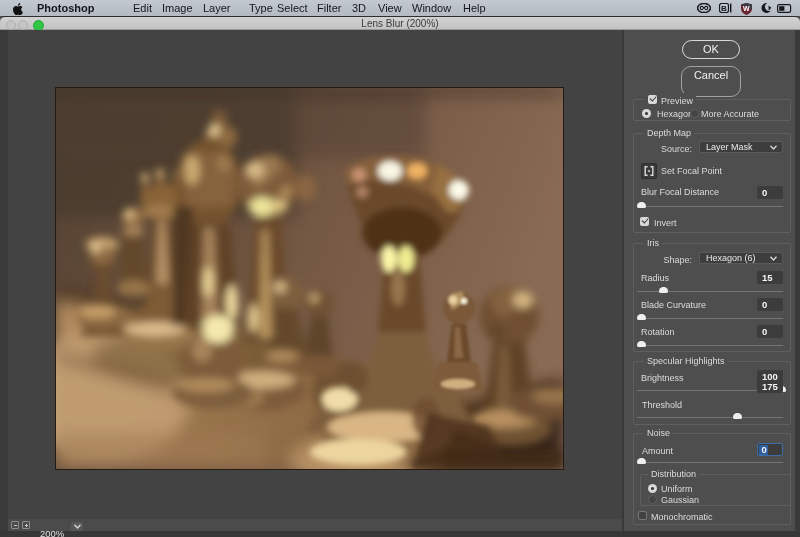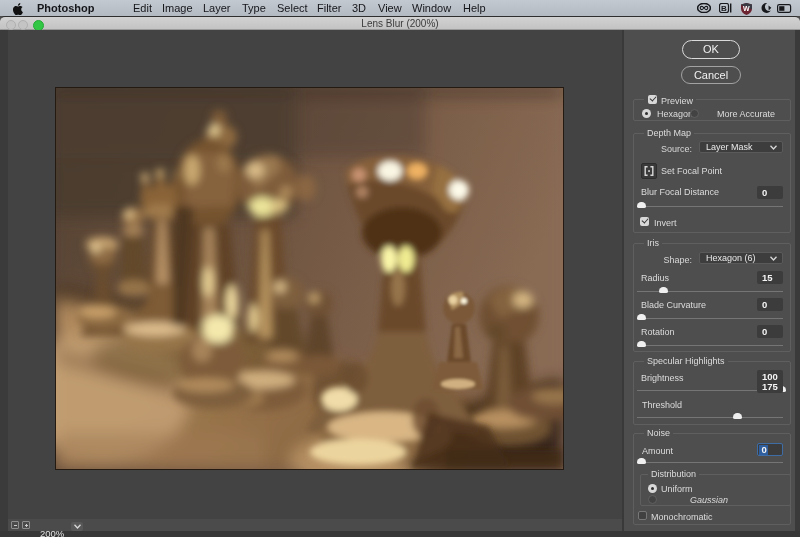--- a/index.html
+++ b/index.html
@@ -34,21 +34,21 @@
 <body>
 <div class="abs" id="menubar">
 <svg class="mi" style="left:13px;top:2.5px" width="11" height="12" viewBox="0 0 11 12">
       <path fill="#111" d="M8.2 6.4c0-1.5 1.2-2.2 1.3-2.3-.7-1-1.8-1.2-2.2-1.2-.9-.1-1.8.5-2.3.5-.5 0-1.2-.5-2-.5-1 0-2 .6-2.5 1.5-1.1 1.9-.3 4.7.8 6.2.5.8 1.1 1.6 1.9 1.6.8 0 1.1-.5 2-.5.9 0 1.2.5 2 .5.8 0 1.4-.8 1.9-1.5.6-.9.8-1.7.8-1.8 0 0-1.6-.6-1.7-2.5zM6.7 1.9c.4-.5.7-1.2.6-1.9-.6 0-1.3.4-1.8.9-.4.4-.7 1.1-.6 1.8.7.1 1.4-.3 1.8-.8z"></path>
     </svg>
 <span class="mi" style="left:37px;font-weight:bold;">Photoshop</span>
 <span class="mi" style="left:105px;margin-top:25px;">File</span>
 <span class="mi" style="left:133px;">Edit</span>
 <span class="mi" style="left:162px;">Image</span>
 <span class="mi" style="left:203px;">Layer</span>
-<span class="mi" style="left:242px;">Type</span>
+<span class="mi" style="left:249px;">Type</span>
 <span class="mi" style="left:277px;">Select</span>
 <span class="mi" style="left:317px;">Filter</span>
 <span class="mi" style="left:352px;">3D</span>
 <span class="mi" style="left:378px;">View</span>
 <span class="mi" style="left:412px;">Window</span>
 <span class="mi" style="left:463px;">Help</span>
 <svg class="mi" style="left:697px;top:3px" width="14" height="10" viewBox="0 0 14 10">
       <ellipse cx="7" cy="5" rx="6.4" ry="4.6" fill="none" stroke="#16181c" stroke-width="1.5"></ellipse>
       <path d="M3.2 5c0-.9.7-1.6 1.6-1.6.9 0 1.5.7 2.2 1.6.7.9 1.3 1.6 2.2 1.6.9 0 1.6-.7 1.6-1.6 0-.9-.7-1.6-1.6-1.6-.9 0-1.5.7-2.2 1.6-.7.9-1.3 1.6-2.2 1.6-.9 0-1.6-.7-1.6-1.6z" fill="none" stroke="#16181c" stroke-width="1.1"></path>
     </svg>
@@ -230,34 +230,34 @@
 <circle cx="397" cy="212" r="4.5" fill="#e8d0a0"></circle>
 <circle cx="408" cy="213" r="3" fill="#fff8e0"></circle>
 <path d="M396,236 L410,236 L415,274 L391,274 Z" fill="#6b4a2c"></path>
 <path d="M399,239 L404,239 L407,270 L398,270 Z" fill="#8a6845"></path>
 <path d="M383,274 L421,274 L428,302 L376,302 Z" fill="#7e5c3a"></path>
 <ellipse cx="402" cy="296" rx="17" ry="5" fill="#d0b080"></ellipse>
 </g>
 </svg></div>
 <div class="abs" id="controls">
 <div class="btn" style="left:682px;top:40px;width:58px;height:19px;border:1.5px solid #dadada;line-height:16px;">OK</div>
-<div class="btn" style="left:681px;top:66px;width:60px;height:18px;border:1px solid #a2a2a2;line-height:17px;">Cancel</div>
+<div class="btn" style="left:681px;top:66px;width:60px;height:31px;border:1px solid #a2a2a2;line-height:17px;">Cancel</div>
 
 <div class="fs" style="left:633px;top:99px;width:158px;height:22px;"></div>
 <div class="abs" style="left:644px;top:93px;width:52px;height:12px;background:#4e4e4e;"></div>
 <div class="cb" style="left:648px;top:95px;">
       <div class="ck"></div>
     </div>
 <div class="lbl" style="left:661px;top:95.5px;">Preview</div>
 <div class="rad" style="left:642px;top:109px;">
       <div class="rdot"></div>
     </div>
 <div class="lbl" style="left:657px;top:109px;">Hexagon</div>
 <div class="rade" style="left:690px;top:109px;"></div>
-<div class="lbl" style="left:701px;top:109px;margin-left:16px;">More Accurate</div>
+<div class="lbl" style="left:701px;top:109px;">More Accurate</div>
 
 <div class="fs" style="left:633px;top:133px;width:158px;height:100px;"></div>
 <div class="lbl leg" style="left:644px;top:128px;">Depth Map</div>
 <div class="rlbl" style="left:612px;top:143.5px;width:80px;">Source:</div>
 <div class="dd" style="left:699px;top:141px;">Layer Mask<svg style="position:absolute;right:5px;top:3px" width="7" height="5" viewBox="0 0 7 5">
         <polyline points="0.5,0.8 3.5,4 6.5,0.8" fill="none" stroke="#d8d8d8" stroke-width="1.3"></polyline>
       </svg></div>
 <div class="abs" style="left:641px;top:163px;width:16px;height:16px;background:#3a3a3a;border-radius:2px;border:1px solid #2e2e2e;box-sizing:border-box;">
 <svg width="14" height="14" viewBox="0 0 14 14" style="position:absolute;left:0px;top:0px;">
         <g stroke="#d8d8d8" stroke-width="1.4" fill="none">
@@ -316,21 +316,21 @@
     </div>
 <div class="track" style="left:637px;top:461.5px;width:146px;"></div>
 <div class="thumb" style="left:637px;top:457.5px;"></div>
 <div class="fs" style="left:640px;top:474px;width:151px;height:32px;"></div>
 <div class="lbl leg" style="left:648px;top:469px;">Distribution</div>
 <div class="rad" style="left:648px;top:484px;">
       <div class="rdot"></div>
     </div>
 <div class="lbl" style="left:661px;top:484px;">Uniform</div>
 <div class="rade" style="left:648px;top:495px;"></div>
-<div class="lbl" style="left:690px;top:495px;font-style:italic;">Gaussian</div>
+<div class="lbl" style="left:661px;top:495px;">Gaussian</div>
 <div class="cbe" style="left:638px;top:511px;"></div>
 <div class="lbl" style="left:651px;top:511.5px;">Monochromatic</div>
 
 <div class="abs" style="left:11px;top:521px;width:8px;height:8px;border:1px solid #8e8e8e;border-radius:1px;box-sizing:border-box;">
       <div style="position:absolute;left:1.5px;top:2.7px;width:3px;height:1px;background:#ccc;"></div>
     </div>
 <div class="abs" style="left:22px;top:521px;width:8px;height:8px;border:1px solid #8e8e8e;border-radius:1px;box-sizing:border-box;">
       <div style="position:absolute;left:1.5px;top:2.7px;width:3px;height:1px;background:#ccc;"></div>
       <div style="position:absolute;left:2.5px;top:1.7px;width:1px;height:3px;background:#ccc;"></div>
     </div>

